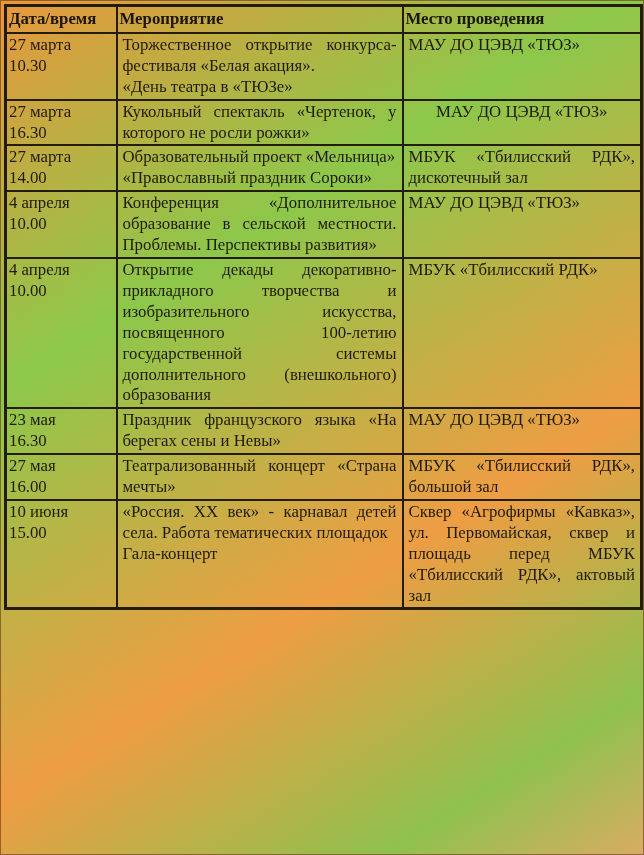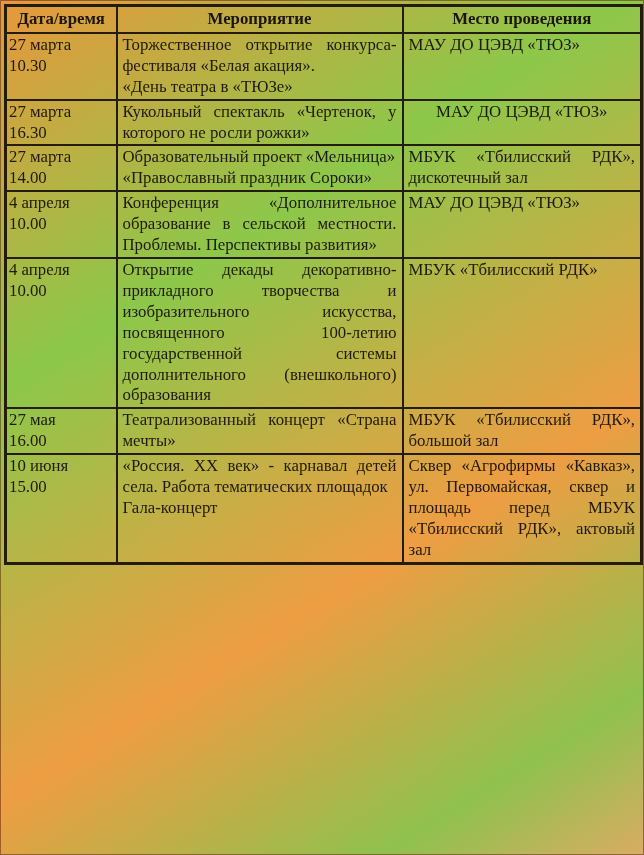--- a/index.html
+++ b/index.html
@@ -30,21 +30,21 @@
   col.c1 { width: 111px; }
   col.c2 { width: 286px; }
   col.c3 { width: 239px; }
   th, td {
     border: 2px solid #241c0e;
     vertical-align: top;
     padding: 1px 5px;
     overflow: hidden;
   }
   th {
-    text-align: center;
+    text-align: left;
     font-weight: bold;
     padding: 2px 2px;
     color: #1b150b;
   }
   td.c-date { text-align: left; padding: 1px 2px; margin-top: 40px; }
   td.c-event .para { text-align: justify; }
   td.c-venue.venue-justify .para { text-align: justify; }
   td.c-venue.venue-center .para { text-align: center; }
 </style>
 </head>
@@ -128,20 +128,32 @@
           </td>
     <td class="c-event">
             <div class="para">Открытие декады декоративно-прикладного творчества и изобразительного искусства, посвященного 100-летию государственной системы дополнительного (внешкольного) образования</div>
           </td>
     <td class="c-venue venue-justify">
             <div class="para">МБУК «Тбилисский РДК»</div>
           </td>
   </tr>
 
 
+  <tr>
+    <td class="c-date">
+            <div class="date-line">23 мая</div>
+            <div class="date-line">16.30</div>
+          </td>
+    <td class="c-event">
+            <div class="para">Праздник французского языка «На берегах сены и Невы»</div>
+          </td>
+    <td class="c-venue venue-justify">
+            <div class="para">МАУ ДО ЦЭВД «ТЮЗ»</div>
+          </td>
+  </tr>
 
   <tr>
     <td class="c-date">
             <div class="date-line">27 мая</div>
             <div class="date-line">16.00</div>
           </td>
     <td class="c-event">
             <div class="para">Театрализованный концерт «Страна мечты»</div>
           </td>
     <td class="c-venue venue-justify">

